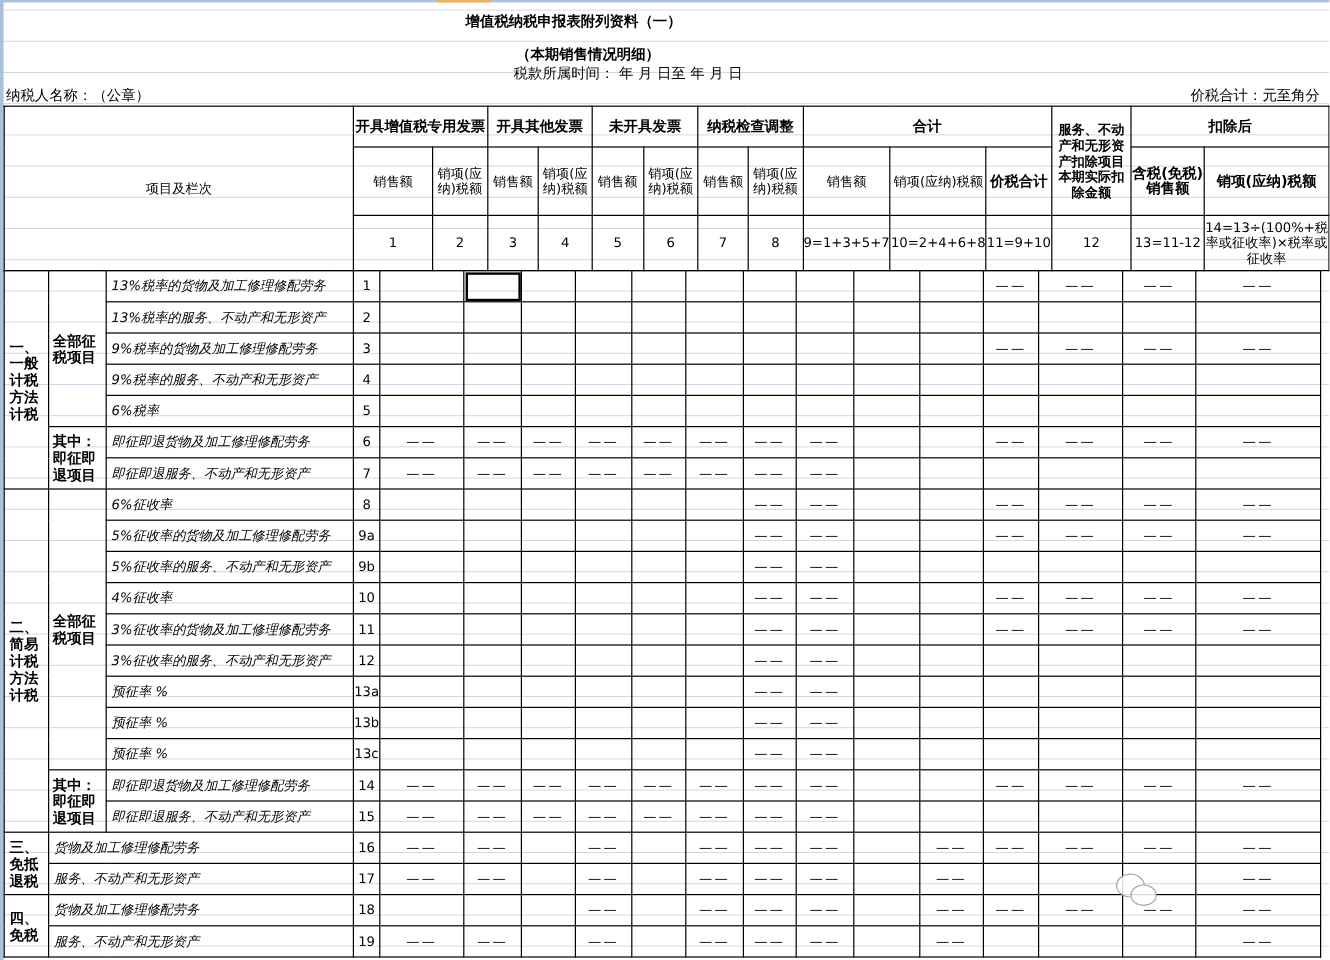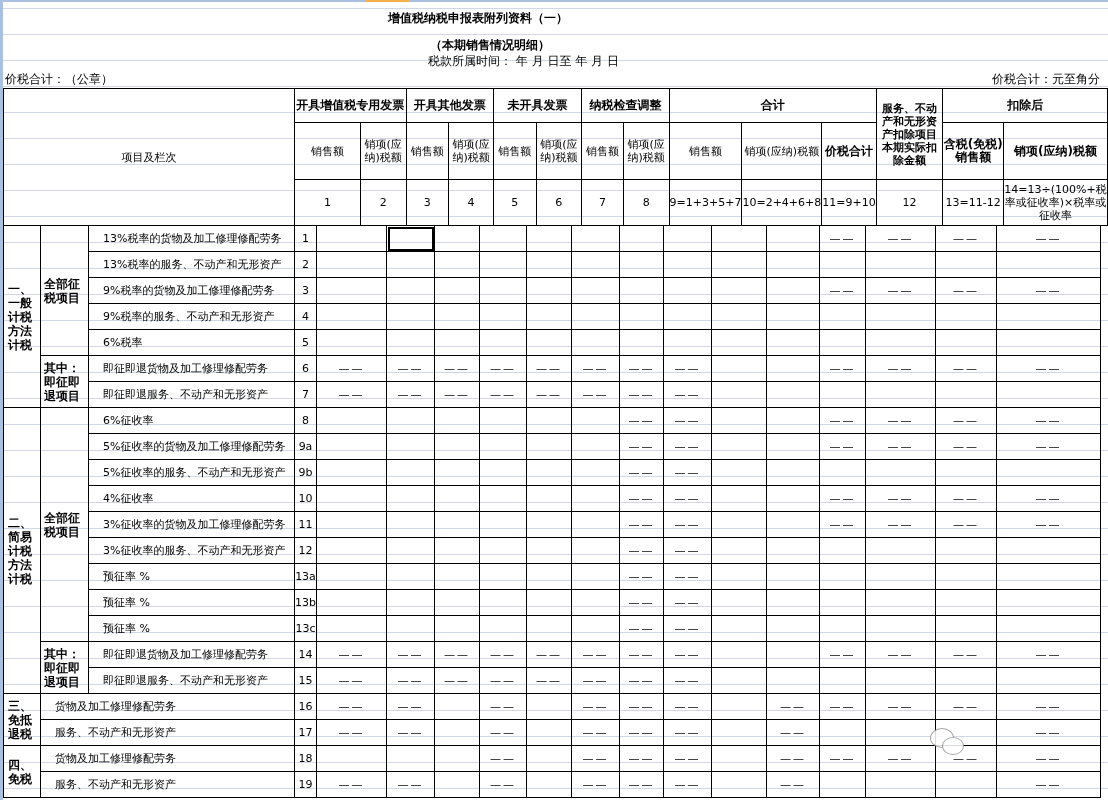--- a/index.html
+++ b/index.html
@@ -10,21 +10,21 @@
   .topbar{position:absolute;left:0;top:0;width:1108px;height:2px;background:#a9c0e0;}
   .sel-orange{position:absolute;left:365px;top:0;width:44px;height:2px;background:#f4b04a;}
   .title{position:absolute;top:10px;left:0;width:956px;text-align:center;font-weight:bold;font-size:12px;}
   .subtitle{position:absolute;top:37px;left:0;width:980px;text-align:center;font-weight:bold;font-size:12px;}
   .period{position:absolute;top:53px;left:428px;font-size:12px;}
   .taxpayer{position:absolute;top:71px;left:5px;font-size:12px;}
   .unit{position:absolute;top:71px;right:8px;font-size:12px;}
   table.form{position:absolute;left:3px;top:88px;border-collapse:collapse;table-layout:fixed;}
   table.form td{border:1px solid #000;padding:0;text-align:center;vertical-align:middle;font-size:11px;line-height:13px;overflow:hidden;}
   table.form td.hb{font-weight:bold;font-size:12px;}
-  table.form td.lab{text-align:left;padding-left:14px;white-space:normal;font-size:11px;}
+  table.form td.lab{text-align:left;padding-left:4px;white-space:normal;font-size:11px;font-style:italic;}
   table.form td.num{font-size:11px;}
   table.form td.sec{font-weight:bold;font-size:12px;line-height:14px;text-align:left;padding-left:4px;}
   table.form td.grp{text-align:left;padding-left:3px;font-size:12px;line-height:14px;font-weight:bold;}
   table.form tr.drow td{height:25px;}
   .dash{letter-spacing:2px;font-size:11px;}
   .active{outline:2px solid #000;outline-offset:-3px;}
   .watermark{position:absolute;left:930px;top:728px;font-size:26px;color:#fff;-webkit-text-stroke:1px #777;opacity:.85;display:flex;align-items:center;gap:6px;}
   .wm-icon{width:34px;height:28px;position:relative;}
   .wm-icon .b1{position:absolute;left:0;top:0;width:22px;height:18px;border:1.5px solid #999;border-radius:50%;background:#fff;}
   .wm-icon .b2{position:absolute;left:12px;top:9px;width:20px;height:16px;border:1.5px solid #999;border-radius:50%;background:#fff;}
@@ -33,21 +33,21 @@
 <body>
 
 <div class="sheet"></div>
 <div class="leftbar"></div>
 <div class="topbar"></div>
 <div class="sel-orange"></div>
 
 <div class="title">增值税纳税申报表附列资料（一）</div>
 <div class="subtitle">（本期销售情况明细）</div>
 <div class="period">税款所属时间：  年  月  日至  年  月  日</div>
-<div class="taxpayer">价税合计：（公章）</div>
+<div class="taxpayer">纳税人名称：（公章）</div>
 <div class="unit">价税合计：元至角分</div>
 
 <table class="form">
   <colgroup>
     <col style="width:37px">
       <col style="width:48px">
       <col style="width:206px">
       <col style="width:22px">
     <col style="width:70px">
       <col style="width:48px">

